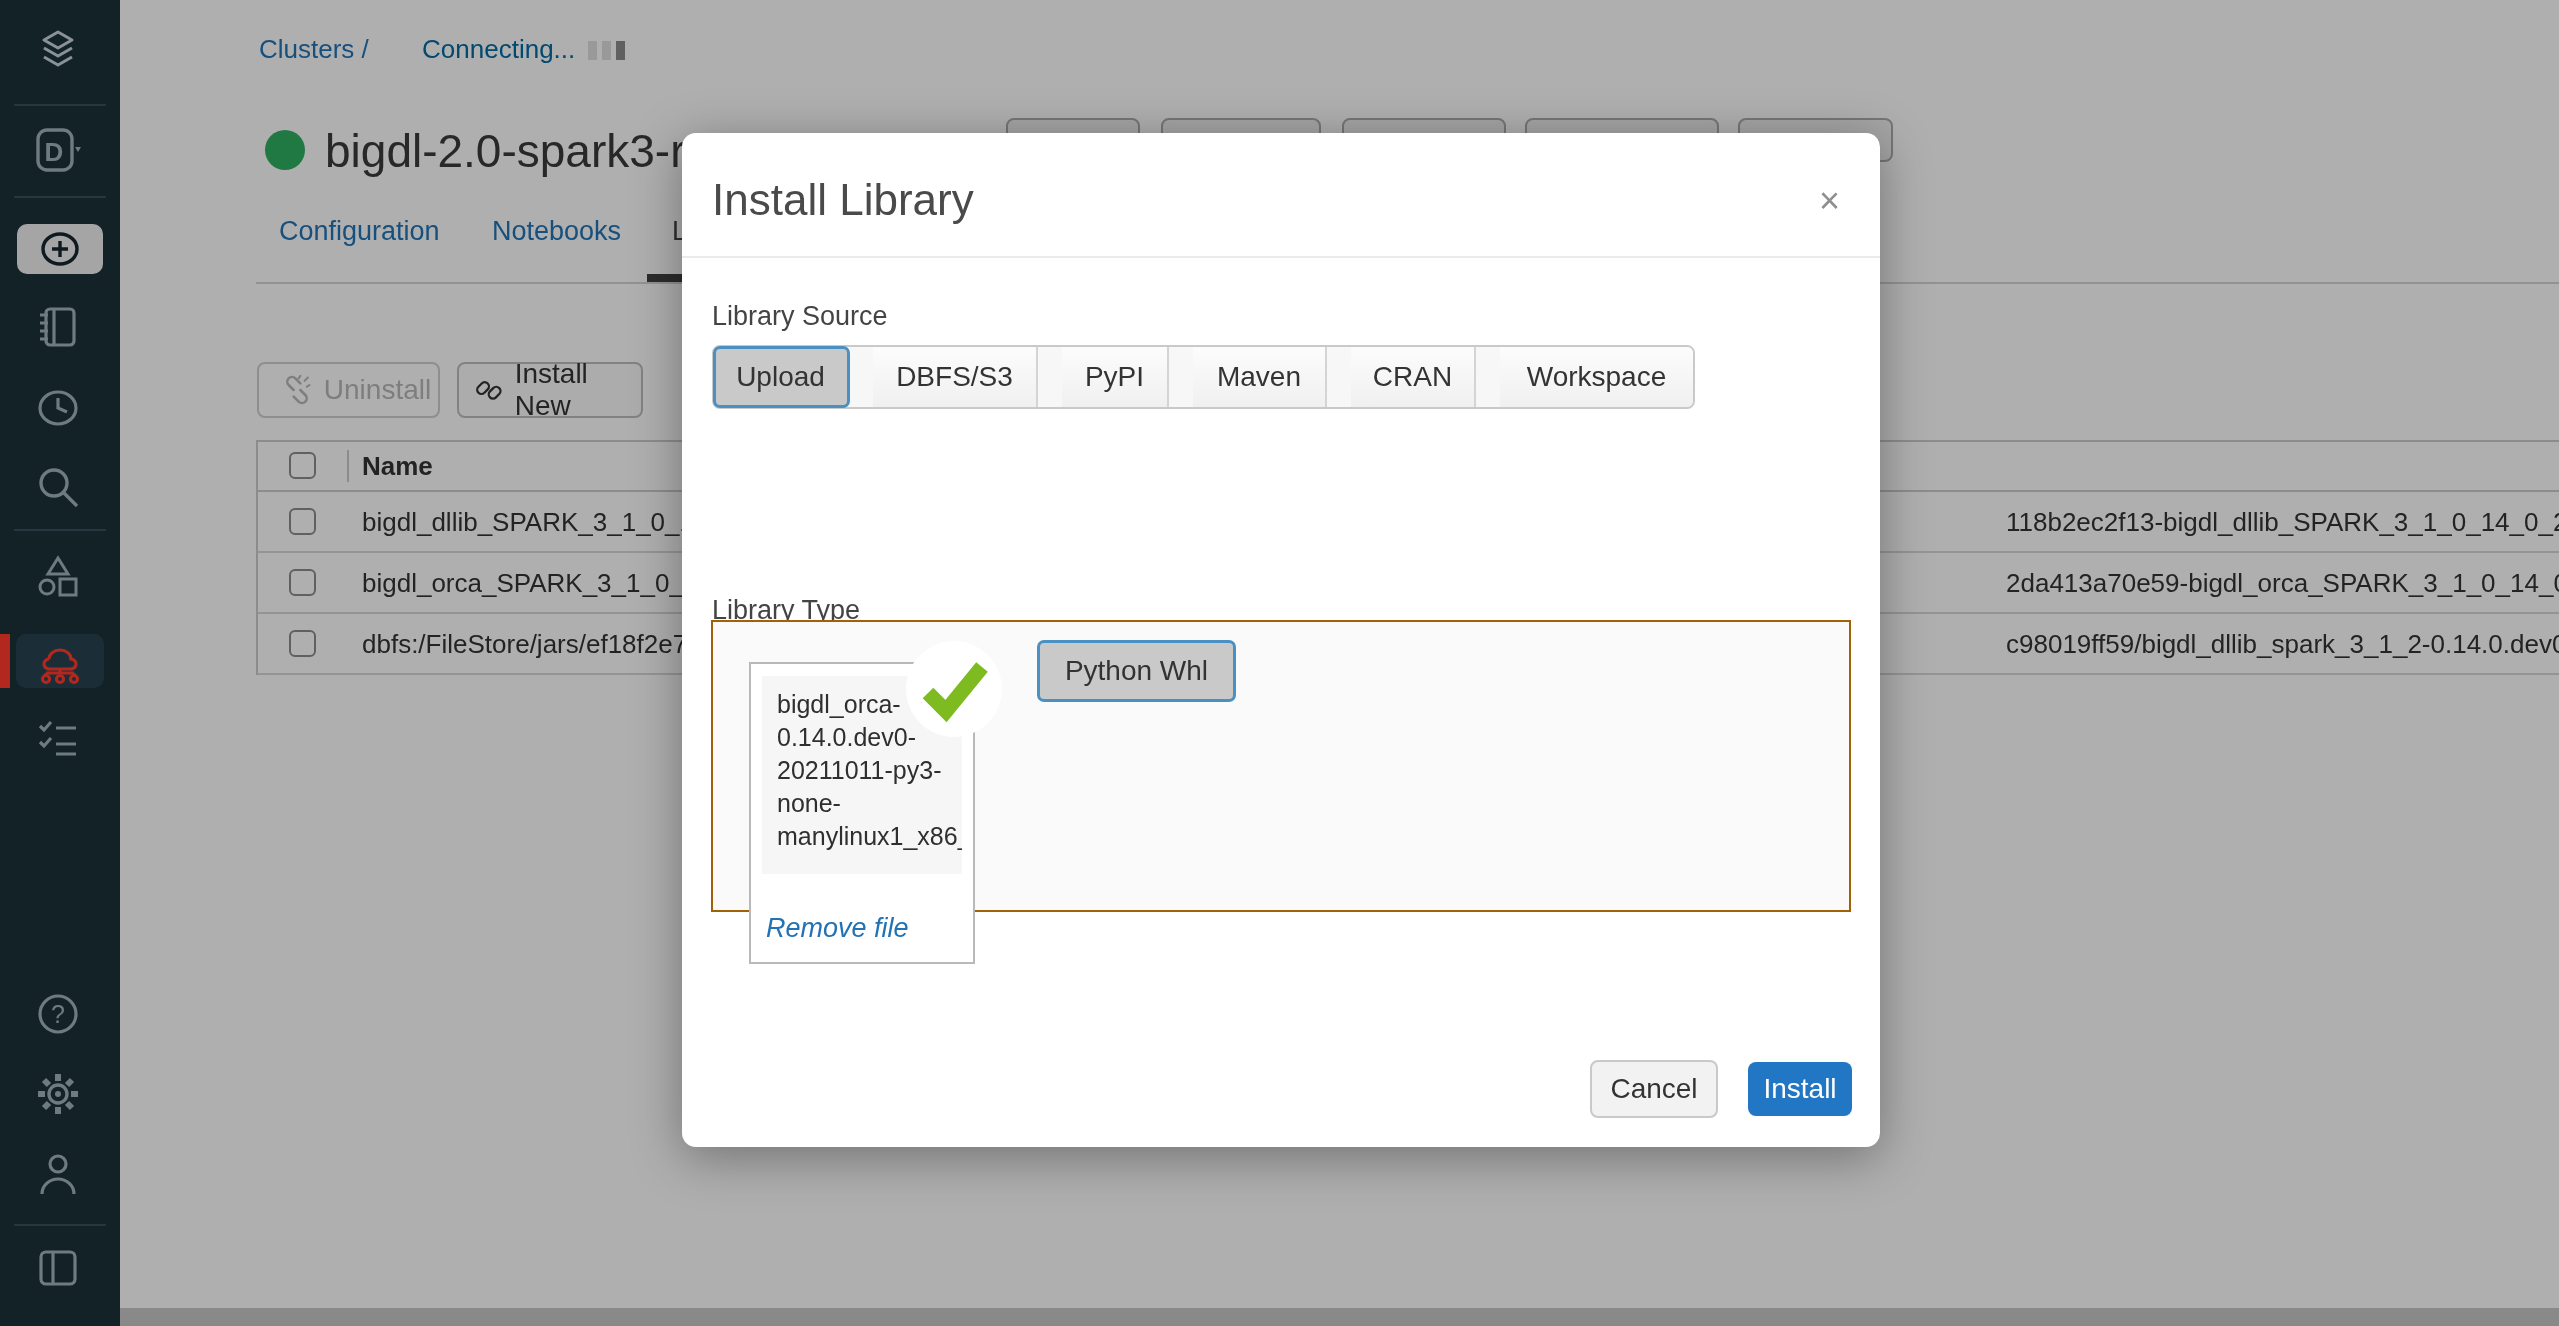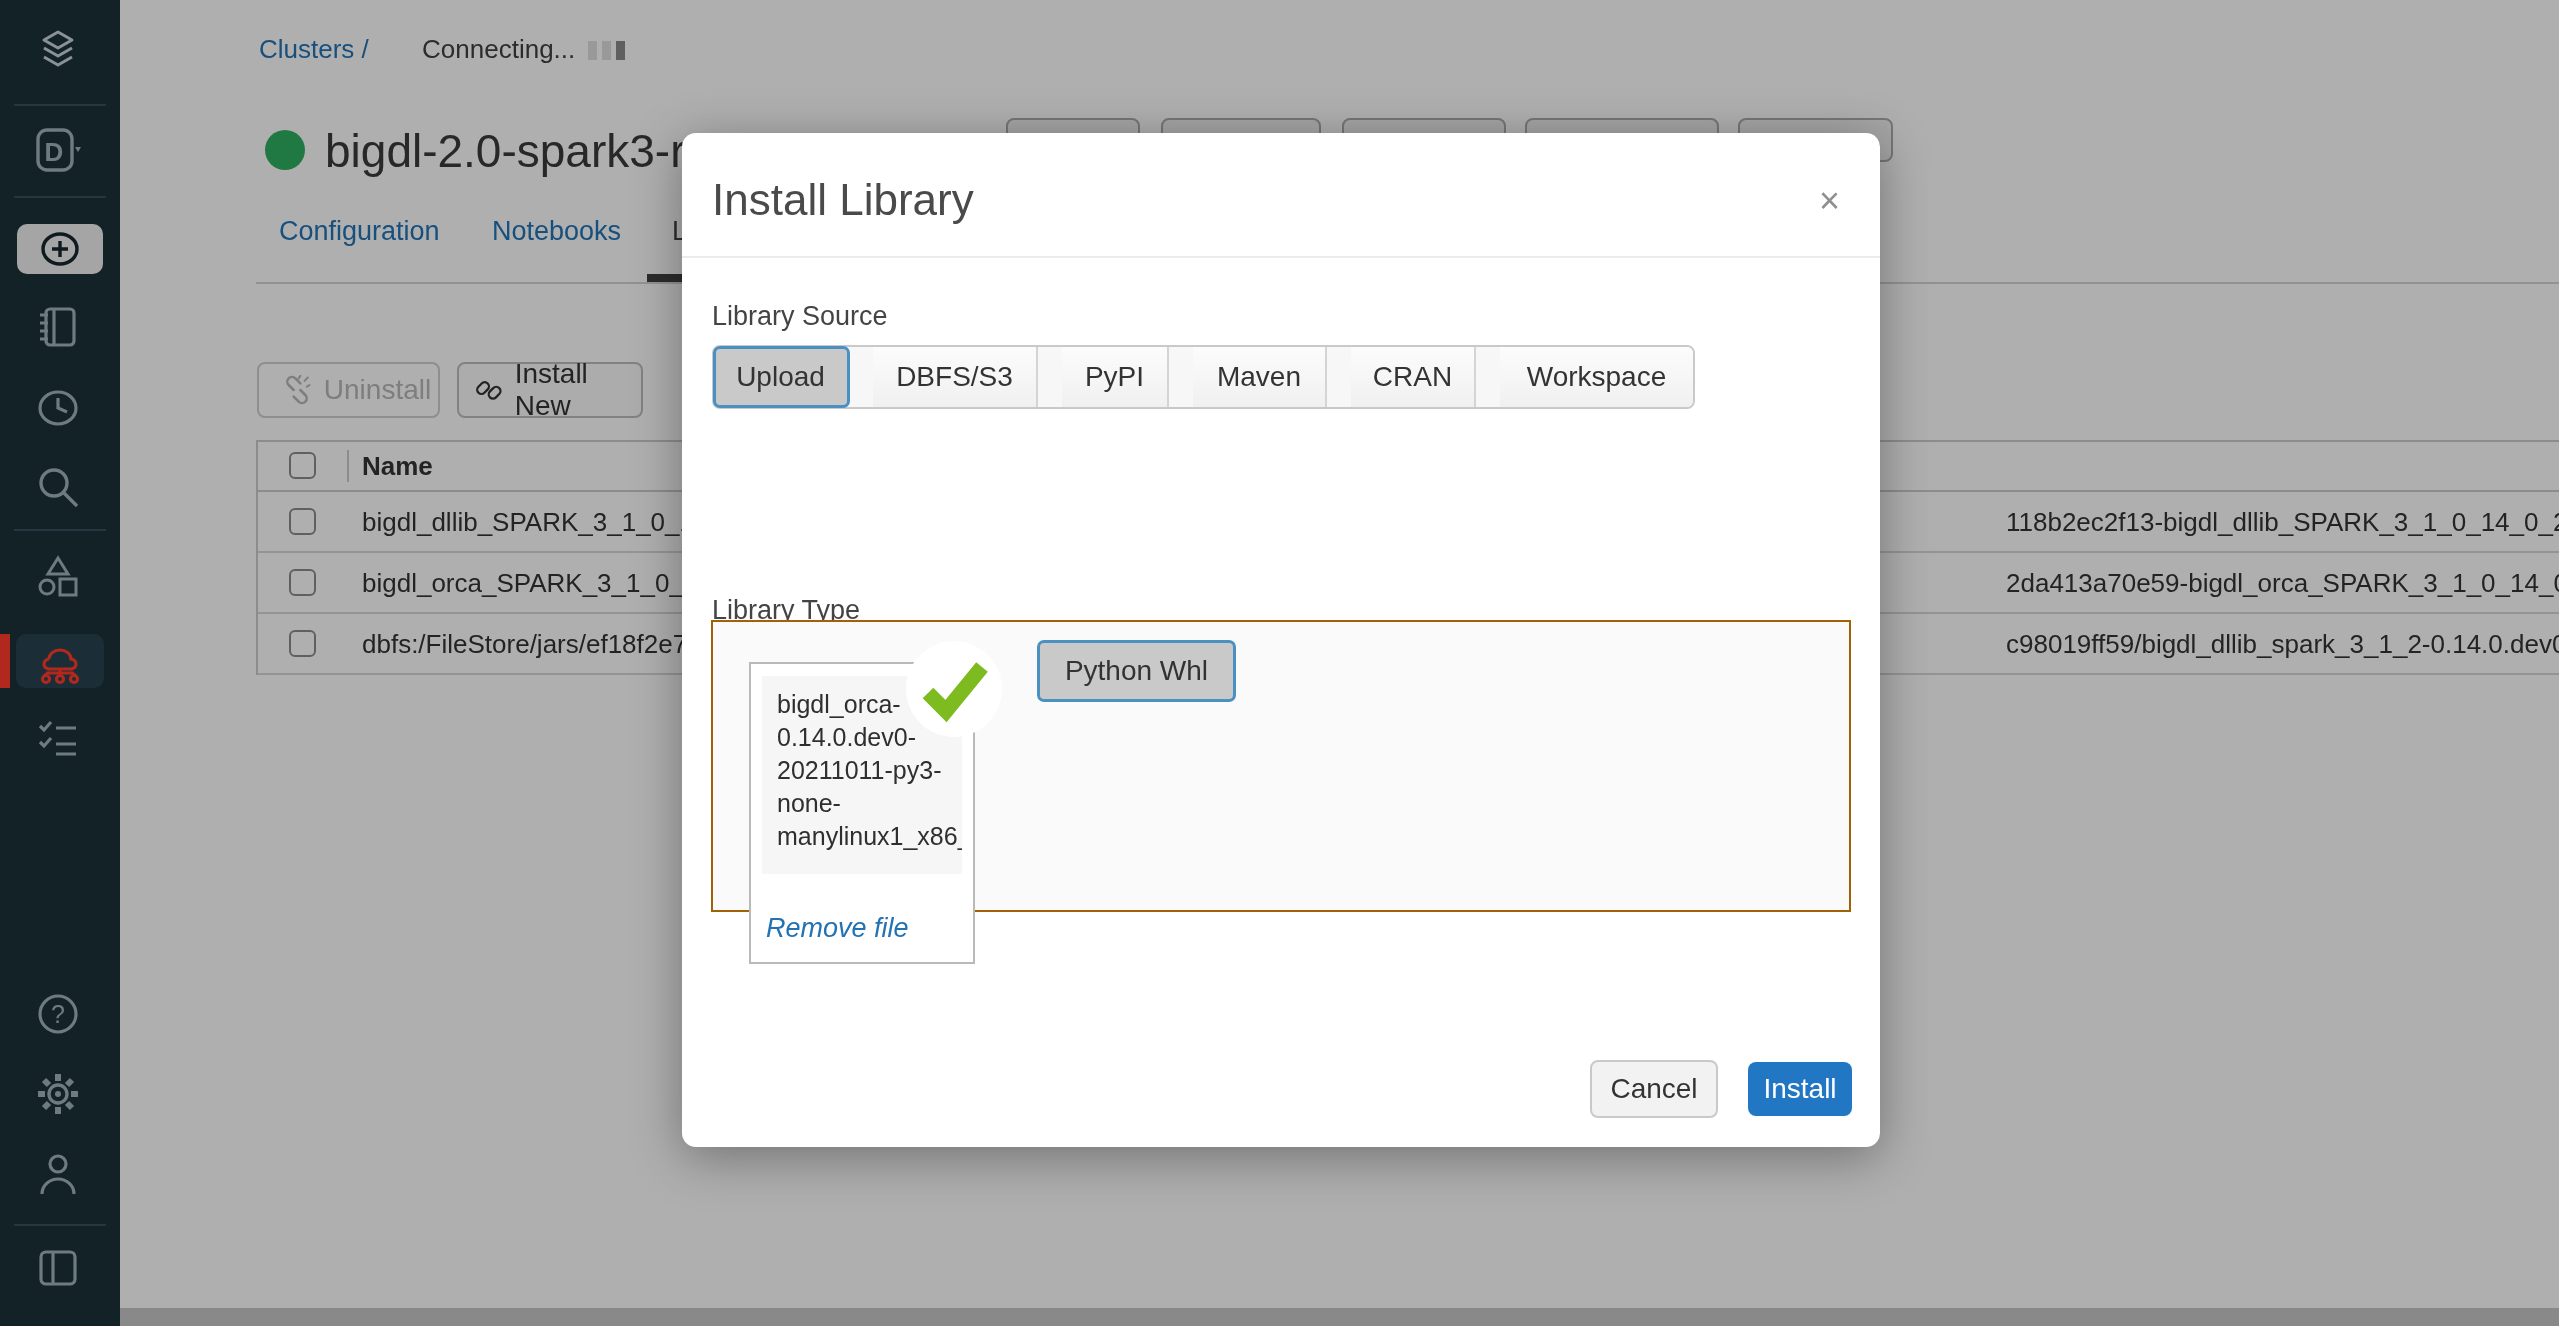--- a/index.html
+++ b/index.html
@@ -15,21 +15,21 @@
     background:#ededed; border-radius:10px; }
   #cluster-pill { position:absolute; left:16px; top:634px; width:88px; height:54px;
     background:#28434f; border-radius:10px; }
   #cluster-redbar { position:absolute; left:0; top:634px; width:10px; height:54px;
     background:#ff3a2b; }
 
   
   #content { position:absolute; left:120px; top:0; right:0; bottom:0; }
   #breadcrumb { position:absolute; left:139px; top:34px; font-size:26px; }
   #breadcrumb a { color:#2272b4; text-decoration:none; }
-  #crumb-status { color:#404040; margin-left:46px; }
+  #crumb-status { color:#0369a1; margin-left:46px; }
   .ldot { display:inline-block; width:9px; height:19px; margin-left:5px;
     vertical-align:-2px; background:#dcdcdc; }
   .ldot.dark { background:#8a8a8a; }
 
   #status-dot { position:absolute; left:145px; top:130px; width:40px; height:40px;
     border-radius:50%; background:#2fae60; }
   #page-title { position:absolute; left:205px; top:124px; font-size:46px;
     color:#3a3a3a; white-space:nowrap; width:600px; overflow:hidden; }
 
   .top-btn { position:absolute; top:118px; height:44px; background:#ececec;

